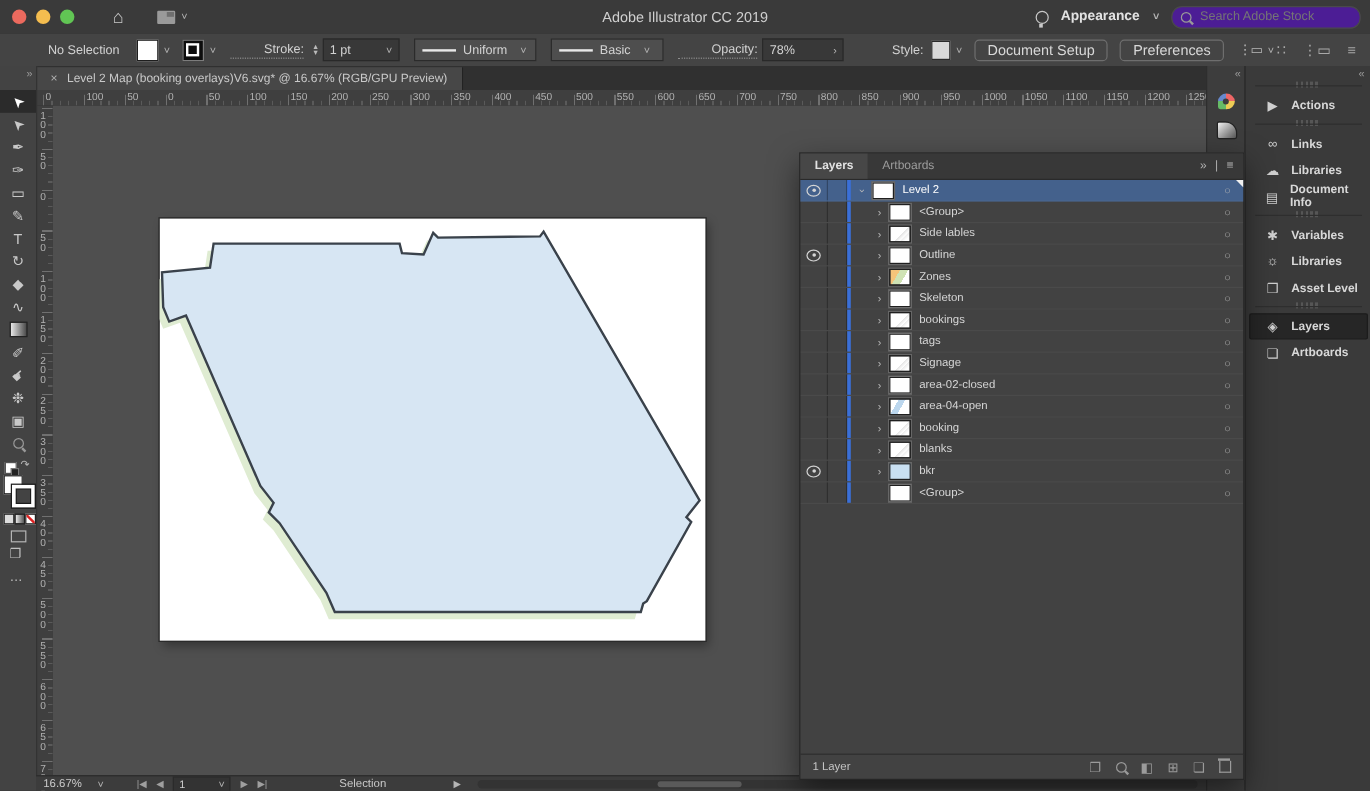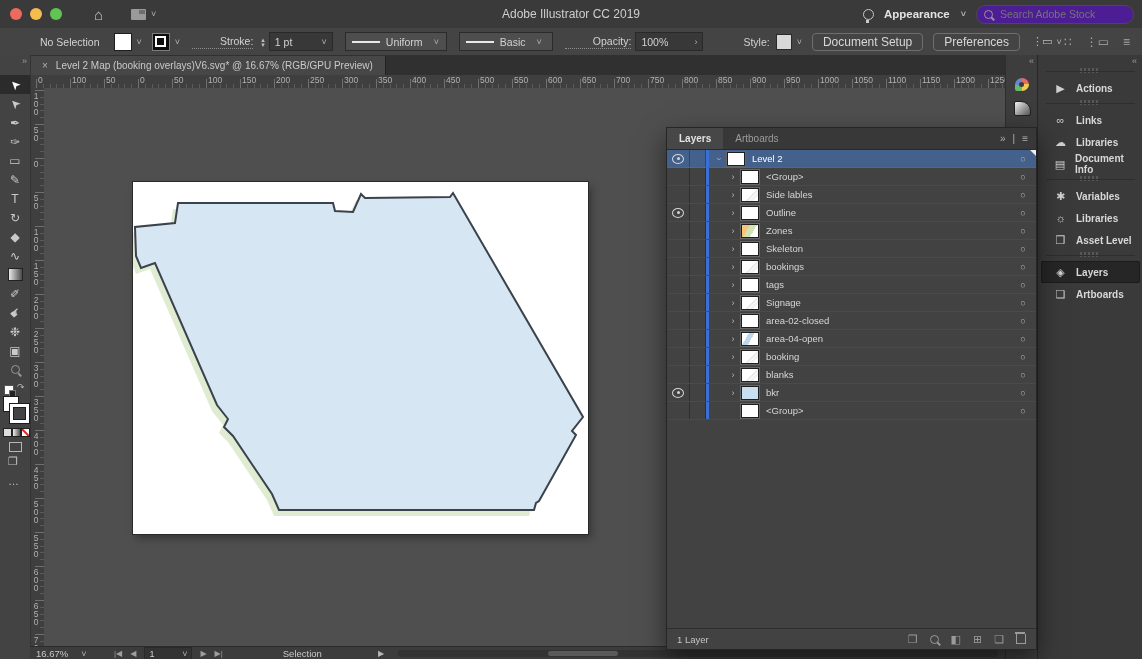--- a/index.html
+++ b/index.html
@@ -227,21 +227,21 @@
       <span>Uniform</span>
       <span class="chev">˅</span>
     </span>
     <span class="line-dd" style="width:80px">
       <span class="stroke-line"></span>
       <span>Basic</span>
       <span class="chev">˅</span>
     </span>
     <span class="cb-label cb-underline">Opacity:</span>
     <span class="valuebox" style="width:56px">
-      <span class="vx">100%</span>
+      <span class="vx">78%</span>
       <span class="chev">›</span>
     </span>
     <span class="cb-label">Style:</span>
     <span class="style-swatch"></span>
     <span class="chev">˅</span>
     <button class="cb-btn">Document Setup</button>
     <button class="cb-btn">Preferences</button>
     <span class="cb-icon">⋮▭</span>
     <span class="chev">˅</span>
     <span class="cb-right">

